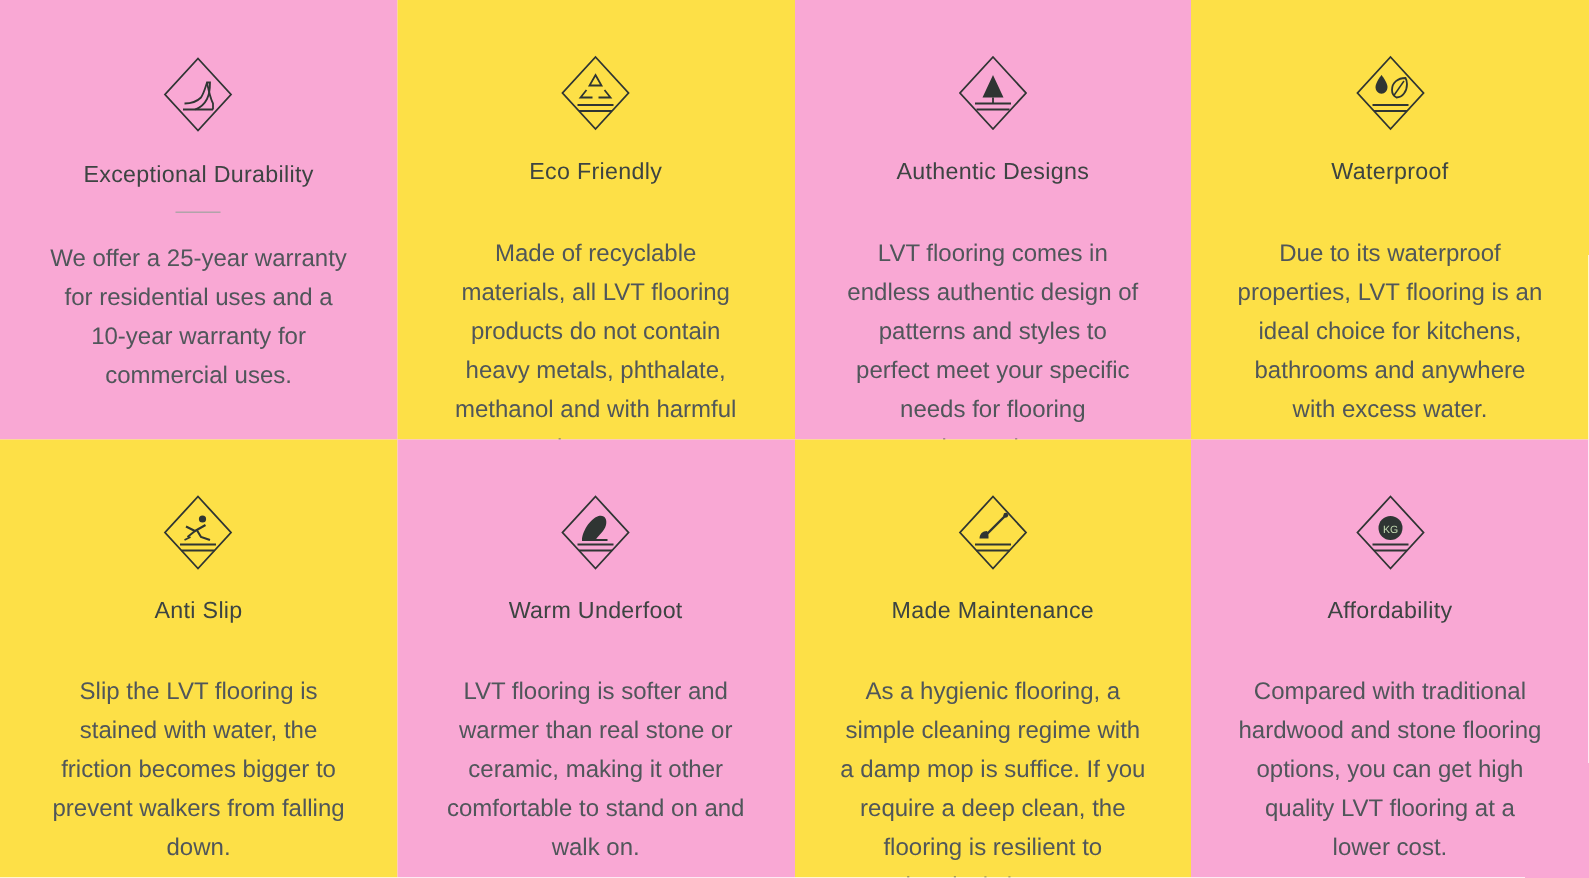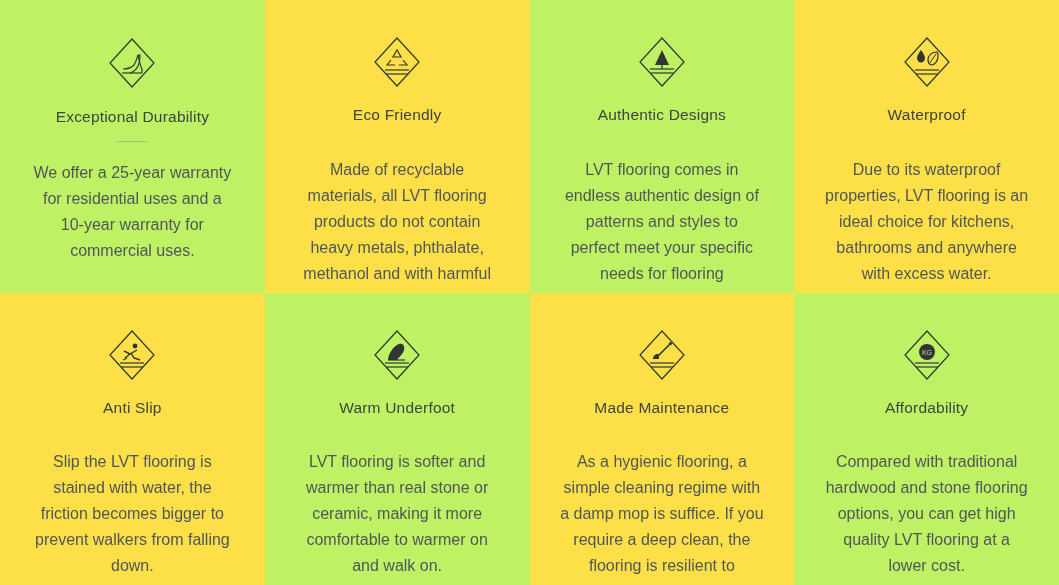--- a/index.html
+++ b/index.html
@@ -24,21 +24,21 @@
     box-sizing: border-box;
     padding: 26px 30px 10px 30px;
     display: flex;
     flex-direction: column;
     align-items: center;
     text-align: center;
     background: #fde047;
     overflow: hidden;
   }
   .cell.green {
-    background: #bef264;
+    background: #f9a8d4;
   }
   .icon-wrap {
     width: 58px;
     height: 58px;
     margin-top: 8px;
     margin-bottom: 16px;
     display: flex;
     align-items: center;
     justify-content: center;
   }
@@ -158,21 +158,21 @@
       <svg width="56" height="56" viewBox="0 0 56 56" fill="none" stroke="#2f3533" stroke-width="1.2">
         <path d="M28 4 L50 28 L28 52 L6 28 Z"></path>
         <path d="M17 40 H39" stroke-width="1.2"></path>
         <path d="M16 36 H40" stroke-width="1.2"></path>
         <path d="M19 33 C19 28 24 19 30 17 C34 16 36 19 35 23 C34 27 30 30 28 33 Z" fill="#2f3533" stroke="none"></path>
         <path d="M19 33 H36" stroke-width="1.2"></path>
       </svg>
     </div>
     <div class="title">Warm Underfoot</div>
     <div class="divider"></div>
-    <p class="desc">LVT flooring is softer and warmer than real stone or ceramic, making it more comfortable to warmer on and walk on.</p>
+    <p class="desc">LVT flooring is softer and warmer than real stone or ceramic, making it other comfortable to stand on and walk on.</p>
   </div>
 
   <div class="cell">
     <div class="icon-wrap">
       <svg width="56" height="56" viewBox="0 0 56 56" fill="none" stroke="#2f3533" stroke-width="1.2">
         <path d="M28 4 L50 28 L28 52 L6 28 Z"></path>
         <path d="M17 40 H39" stroke-width="1.2"></path>
         <path d="M16 36 H40" stroke-width="1.2"></path>
         <path d="M36 17 L24 29" stroke-width="1.6"></path>
         <path d="M24 27 C21 27 19 29 19 32 L25 32 C25 30 25 28 24 27 Z" fill="#2f3533" stroke="none"></path>

